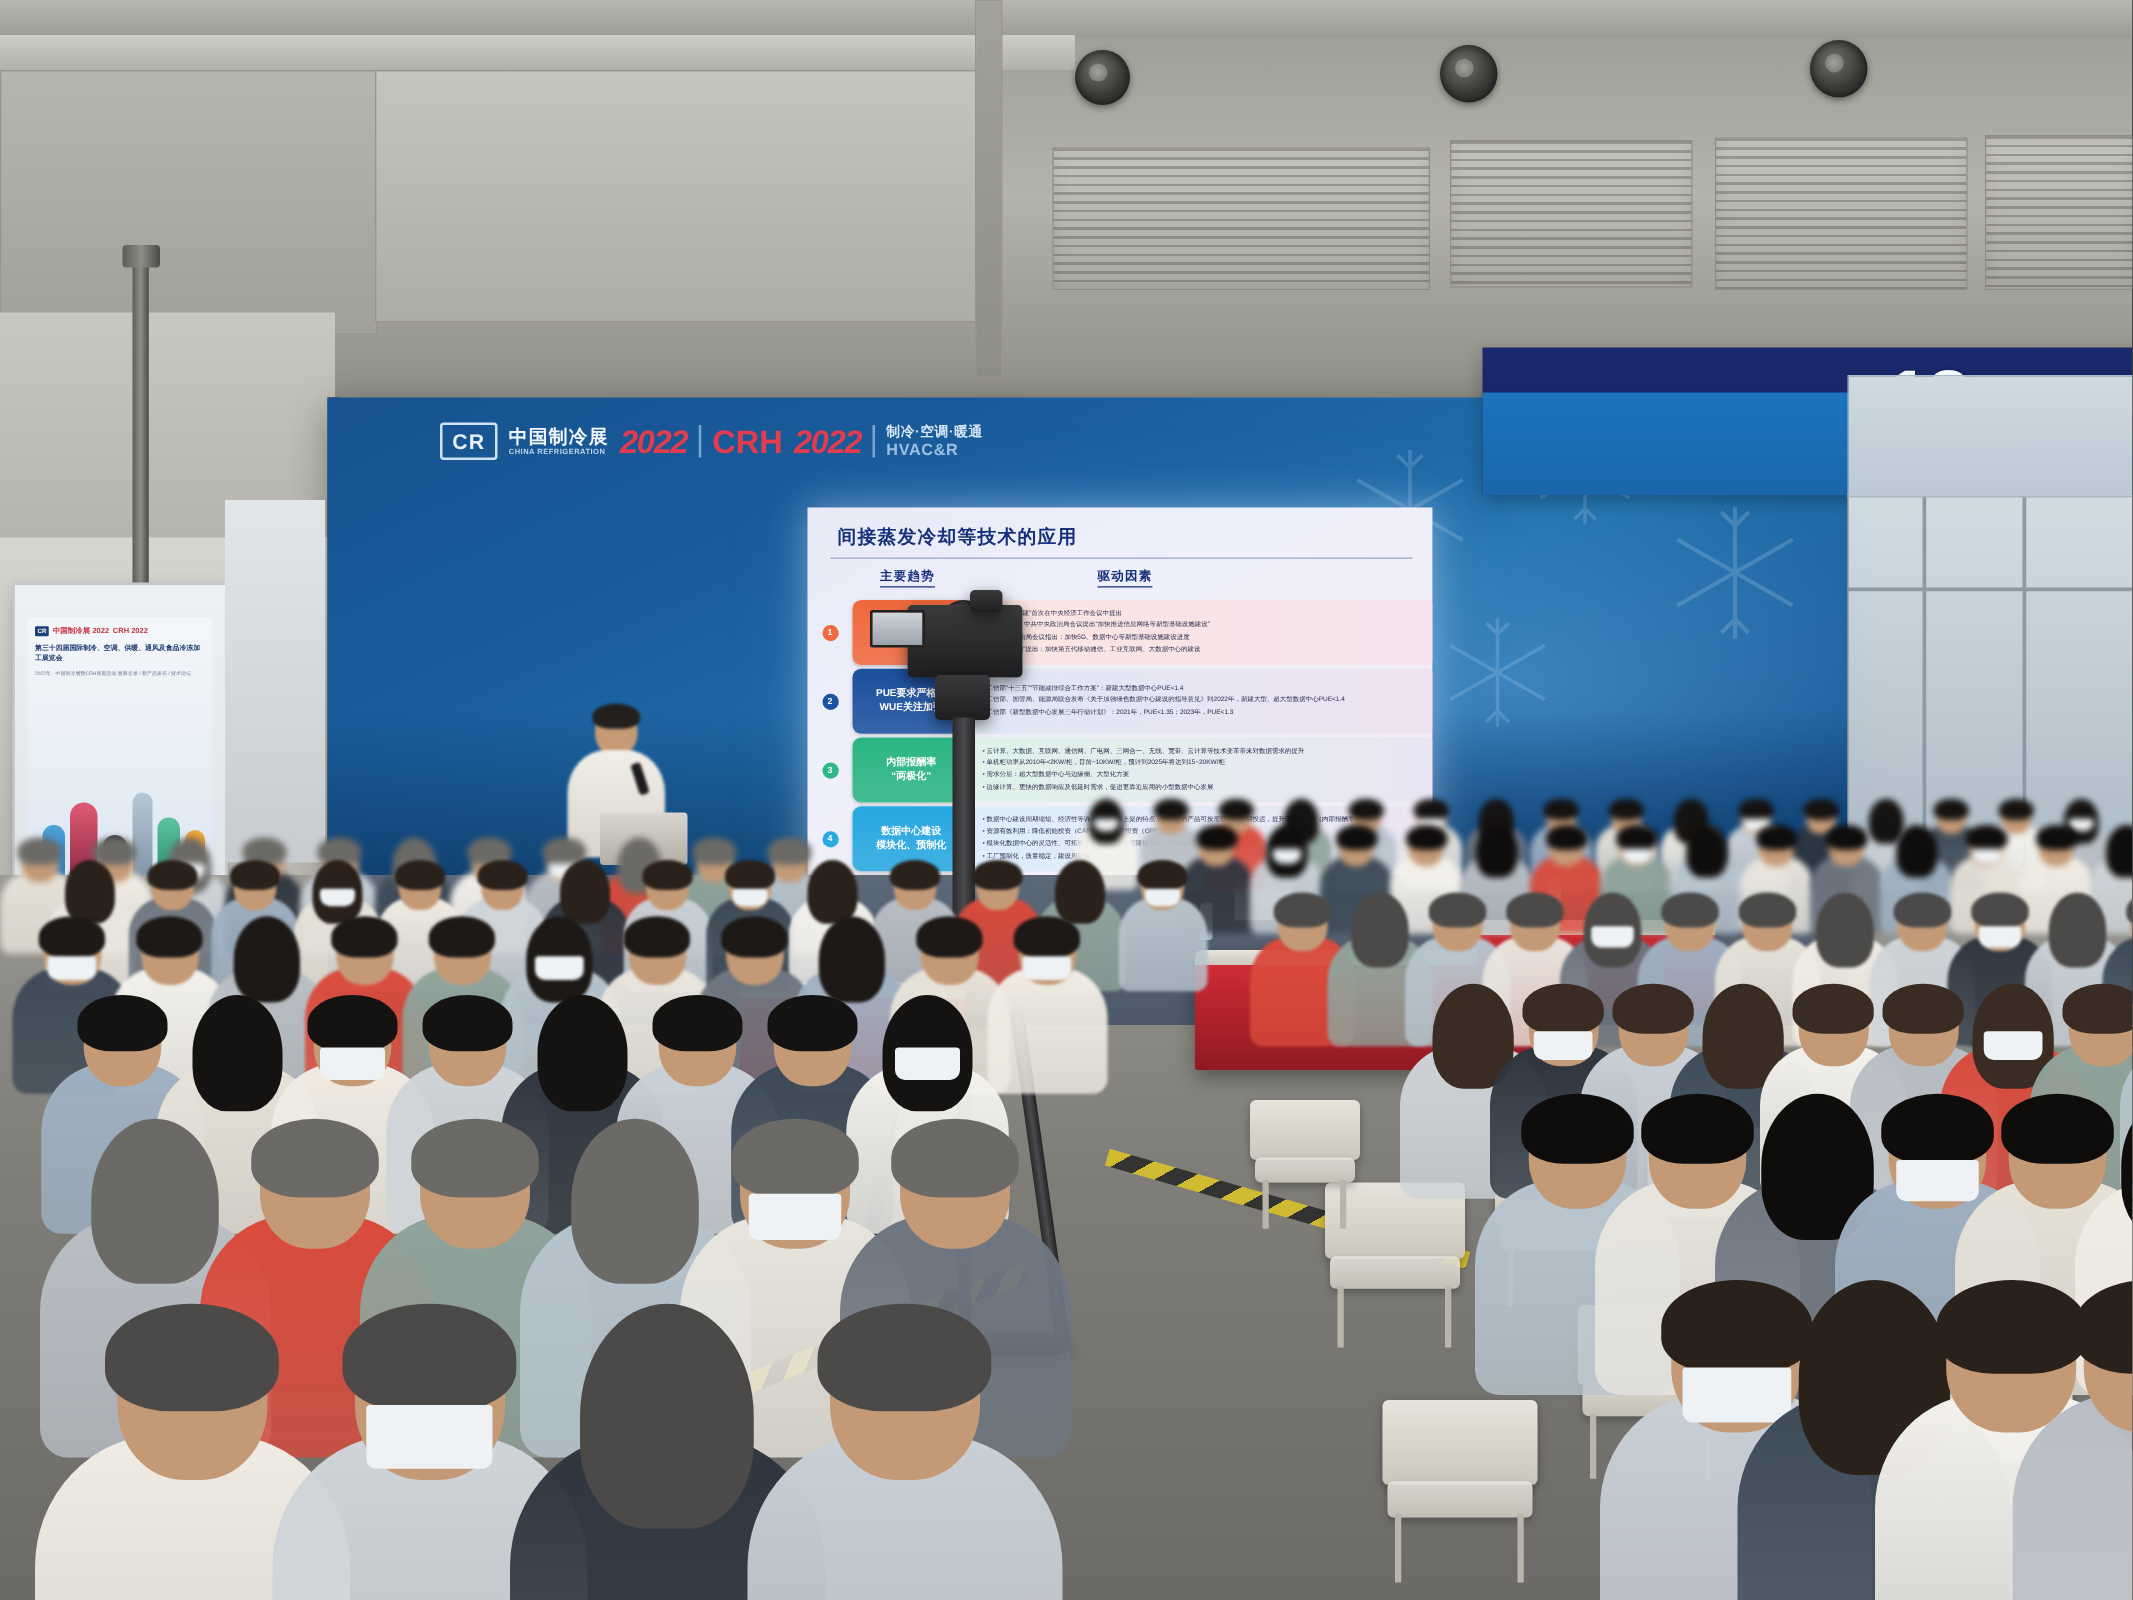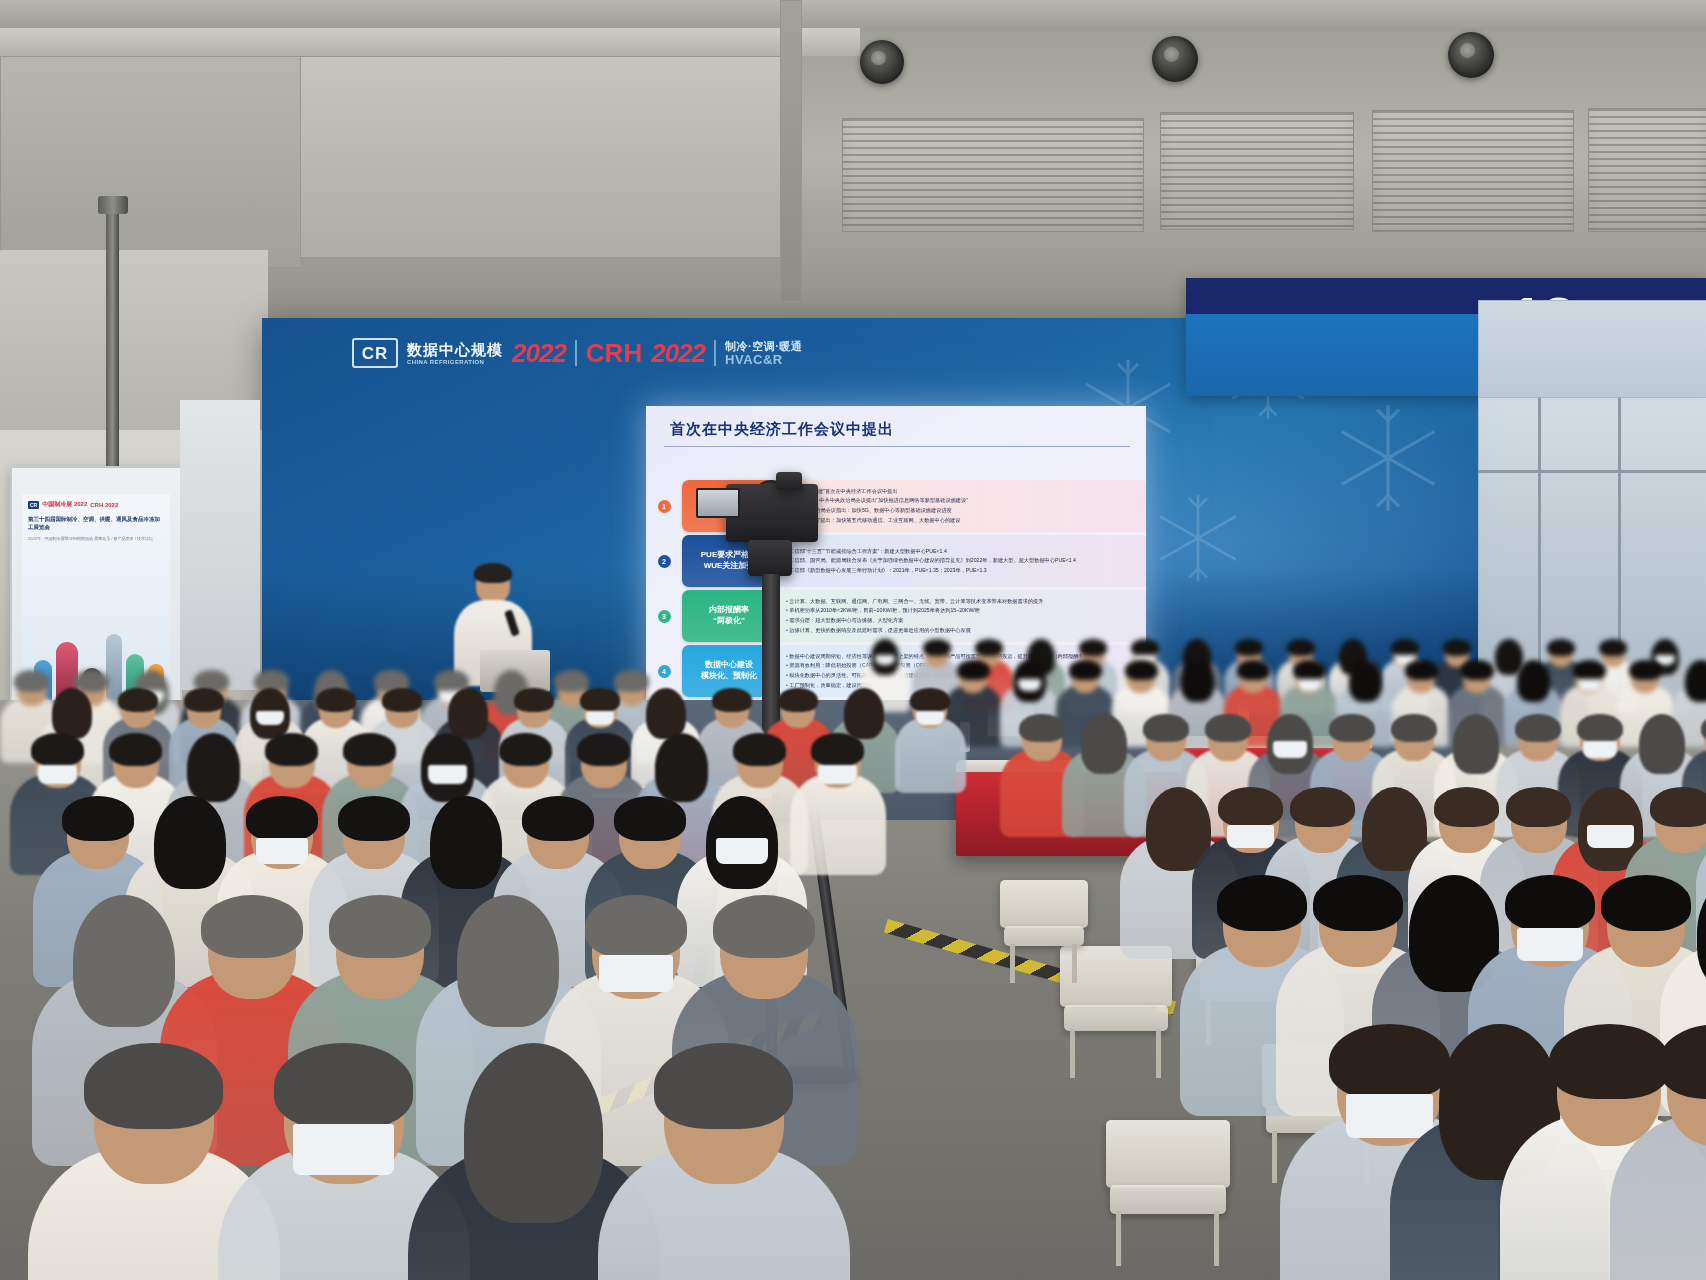--- a/index.html
+++ b/index.html
@@ -220,21 +220,21 @@
           <path d="M0,-34 l-10,-10 M0,-34 l10,-10 M0,34 l-10,10 M0,34 l10,10"></path>
           </g>
       </g>
     </svg>
     <div class="bd-lower"></div>
   </div>
 
   <div class="logo-bar">
     <div class="cr-mark">CR</div>
     <div class="cn-block">
-      <span class="cn-top">数据中心规模</span>
+      <span class="cn-top">中国制冷展</span>
       <span class="cn-sub">CHINA REFRIGERATION</span>
     </div>
     <span class="yr">2022</span>
     <span class="divbar"></span>
     <span class="crh">CRH</span>
     <span class="yr">2022</span>
     <span class="divbar"></span>
     <div class="hv-block">
       <span class="hv-cn">制冷·空调·暖通</span>
       <span class="hv-en">HVAC&amp;R</span>
@@ -248,22 +248,26 @@
     </div>
     <div class="flag-badge">
         <span>CN</span>
       </div>
     <div class="flag-badge" style="background:linear-gradient(180deg,#2f7fc0,#1d5f9c);">
         <span style="color:#eaf2fa;">C</span>
       </div>
   </div>
 
   <div class="slide">
-    <div class="slide-title">首次在中央经济工作会议中提出</div>
+    <div class="slide-title">间接蒸发冷却等技术的应用</div>
     <div class="slide-rule"></div>
+    <div class="hdr-row">
+      <span class="hdr h1">主要趋势</span>
+      <span class="hdr h2">驱动因素</span>
+    </div>
     <div id="slide-rows">
         <div class="row" style="top: 74px; height: 52px;">
           <div class="num">
             <i style="background: rgb(239, 106, 62);">1</i>
           </div>
           <div class="pill" style="background: linear-gradient(rgb(240, 104, 60), rgba(240, 104, 60, 0.867));">
             <span>数据中心建设</span>
             <span>持续火热</span>
           </div>
           <div class="facts" style="background: linear-gradient(90deg, rgb(251, 230, 224), rgb(245, 226, 238));">

